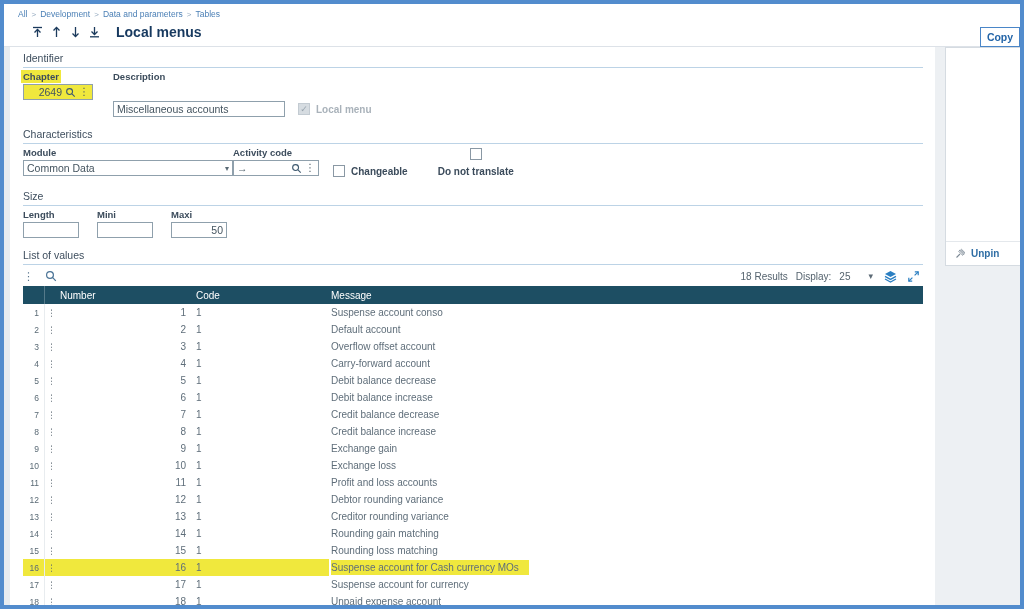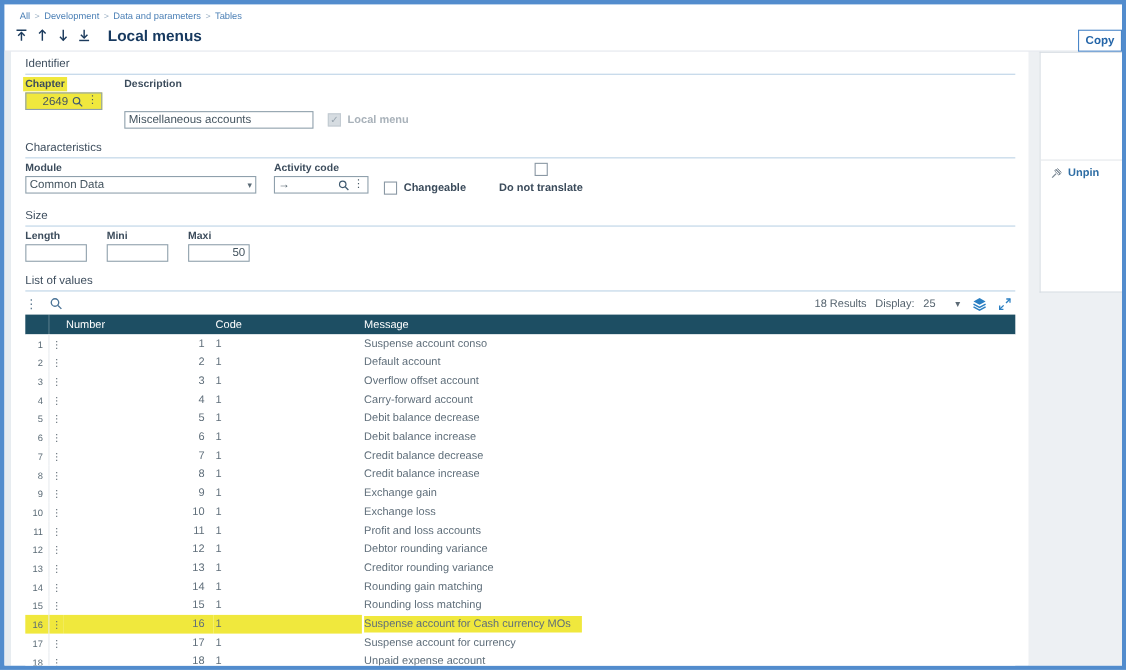--- a/index.html
+++ b/index.html
@@ -4,35 +4,35 @@
 <style>
   * { box-sizing: border-box; margin: 0; padding: 0; }
   html,body { width: 1024px; height: 609px; }
   body { font-family: "Liberation Sans", sans-serif; background: #fff; }
   .frame { width: 1024px; height: 609px; border: 4px solid #528ccd; background: #fff; position: relative; overflow: hidden; }
 
   
   .breadcrumb { padding: 5px 0 2px 14px; font-size: 8.5px; color: #4a7fb5; }
   .breadcrumb .sep { color: #93a9bf; padding: 0 4px; font-size: 8px; }
   .breadcrumb .crumb { cursor: pointer; }
-  .titlebar { display: flex; align-items: center; padding: 3px 14px 6px 10px; border-bottom: 1px solid #dde2e8; }
+  .titlebar { display: flex; align-items: center; padding: 3px 14px 6px 28px; border-bottom: 1px solid #dde2e8; }
   .nav-icons { display: flex; gap: 8px; align-items: center; color: #1b3a5c; }
   .nav-icons svg { display: block; }
   .page-title { margin-left: 16px; font-size: 14px; font-weight: bold; color: #17395f; }
   .copy-btn { position: absolute; top: 23px; right: 0; width: 40px; height: 20px; background: #fff;
     border: 1px solid #4a86c8; color: #2465a8; font-weight: bold; font-size: 10.5px;
     font-family: "Liberation Sans", sans-serif; cursor: pointer; }
 
   
   .body-row { display: flex; height: 560px; }
   .left-strip { width: 6px; background: #e7ecf0; }
   .main { flex: 1; background: #fff; padding: 0 12px 0 13px; overflow: hidden; }
   .right-rail { width: 85px; background: #edf0f3; }
   .side-panel { background: #fff; border: 1px solid #d5dbe1; border-right: none; height: 219px; margin-left: 10px;
-    display: flex; flex-direction: column; justify-content: center; }
+    display: flex; flex-direction: column; justify-content: flex-end; }
   .unpin-row { border-top: 1px solid #e4e8ec; height: 24px; display: flex; align-items: center; gap: 5px;
     padding: 0 0 0 9px; color: #2e6da4; font-size: 10px; font-weight: bold; cursor: pointer; }
 
   
   .section-title { font-size: 10.5px; line-height: 12px; color: #3e4e5e; padding: 5px 0 3px 0;
     border-bottom: 1px solid #bcd3e6; }
   .fields { display: flex; margin: 4px 0 6px 0; align-items: flex-start; }
   .field { display: flex; flex-direction: column; }
   .f-label { font-size: 9.5px; line-height: 10px; font-weight: bold; color: #3c4c5c; margin-bottom: 2px; white-space: nowrap; }
   .inputbox { height: 16px; border: 1px solid #8fa0ac; background: #fff; display: flex; align-items: center;
@@ -162,21 +162,21 @@
 
       <div class="section-title">Characteristics</div>
       <div class="fields">
         <div class="field" style="width:210px;">
           <div class="f-label">Module</div>
           <div class="inputbox selectbox">
             <span class="val">Common Data</span>
             <span class="caret">▾</span>
           </div>
         </div>
-        <div class="field" style="width:86px; margin-left:16px;justify-content:center;">
+        <div class="field" style="width:86px; justify-content:center;">
           <div class="f-label">Activity code</div>
           <div class="inputbox">
             <span style="color:#54646f;">→</span>
             <span class="val"></span>
             <span class="q-icon">
                 <svg width="11" height="11" viewBox="0 0 12 12">
                   <circle cx="5" cy="5" r="3.2" fill="none" stroke="currentColor" stroke-width="1.2"></circle>
                   <line x1="7.6" y1="7.6" x2="10.6" y2="10.6" stroke="currentColor" stroke-width="1.2"></line>
                 </svg>
               </span>

